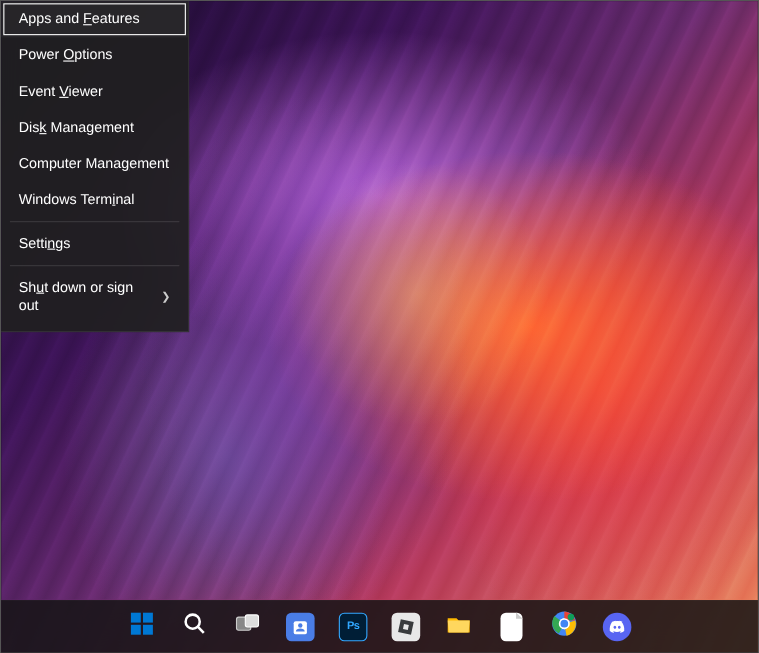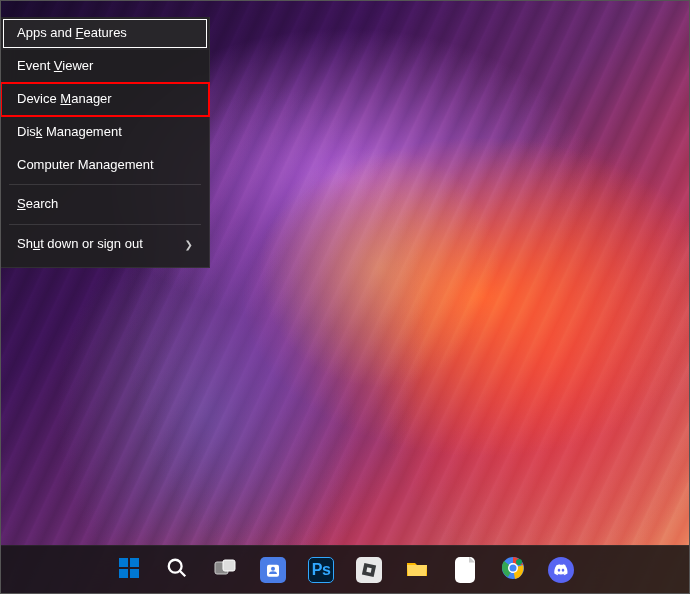--- a/index.html
+++ b/index.html
@@ -40,23 +40,23 @@
     .wallpaper::after {
       content: '';
       position: absolute;
       inset: 0;
       background:
         radial-gradient(circle 200px at 55% 45%, rgba(255,200,100,0.4) 0%, transparent 60%),
         radial-gradient(ellipse 250px 400px at 40% 55%, rgba(139,69,194,0.5) 0%, transparent 60%);
     }
     .context-menu {
       position: absolute;
-      top: 16px;
+      top: 0;
       left: 0;
-      width: 209px;
+      width: 171px;
       background: rgba(32, 32, 32, 0.92);
       backdrop-filter: blur(10px);
       border: 1px solid rgba(255,255,255,0.08);
       border-top: none;
       border-left: none;
       z-index: 10;
       padding-bottom: 6px;
     }
     .menu-item {
       padding: 8px 16px;
@@ -121,53 +121,56 @@
       justify-content: center;
       border-radius: 5px;
       font-size: 13px;
       font-weight: bold;
       color: #fff;
     }
     .start-icon svg { width: 24px; height: 24px; }
     .search-icon svg { width: 22px; height: 22px; stroke: #fff; fill: none; stroke-width: 2.5; }
     .taskview-icon svg { width: 24px; height: 24px; }
     .chat-bg { background: #4a7de6; }
-    .ps-bg { background: #001e36; border:1px solid #31a8ff; color:#31a8ff; font-size:16px; letter-spacing:-0.5px;}
+    .ps-bg { background: #001e36; border:1px solid #31a8ff; color:#31a8ff; font-size:10px; letter-spacing:-0.5px;}
     .roblox-bg { background: #e8e8e8; }
     .folder-bg svg { width: 24px; height: 24px; }
     .file-bg { background: #fff; width:20px; height:26px; position:relative; }
     .file-bg::after { content:''; position:absolute; top:0; right:0; width:6px; height:6px; background:#ccc; clip-path: polygon(0 0, 100% 100%, 0 100%); }
     .chrome-bg svg { width:24px; height:24px; }
     .discord-bg { background:#5865f2; border-radius:50%; }
     .discord-bg svg { width:16px; height:16px; fill:#fff;}
   </style>
 </head>
 <body>
 
 <div class="wallpaper"></div>
 
 <div class="context-menu" id="ctx">
     <div class="menu-item selected">
       <span>Apps and <span class="accel">F</span>eatures</span>
     </div>
     <div class="menu-item">
+      <span>Power <span class="accel">O</span>ptions</span>
+    </div>
+    <div class="menu-item">
       <span>Event <span class="accel">V</span>iewer</span>
     </div>
-    <div class="menu-item highlighted">
-      <span>Device <span class="accel">M</span>anager</span>
-    </div>
     <div class="menu-item">
       <span>Dis<span class="accel">k</span> Management</span>
     </div>
     <div class="menu-item">
       <span>Computer Mana<span class="accel">g</span>ement</span>
     </div>
+    <div class="menu-item">
+      <span>Windows Term<span class="accel">i</span>nal</span>
+    </div>
     <div class="menu-sep"></div>
     <div class="menu-item">
-      <span><span class="accel">S</span>earch</span>
+      <span>Setti<span class="accel">n</span>gs</span>
     </div>
     <div class="menu-sep"></div>
     <div class="menu-item">
       <span>Sh<span class="accel">u</span>t down or sign out</span>
       <span class="chevron">❯</span>
     </div>
   </div>
 
 <div class="taskbar" id="tb">
     <div class="tb-item">

